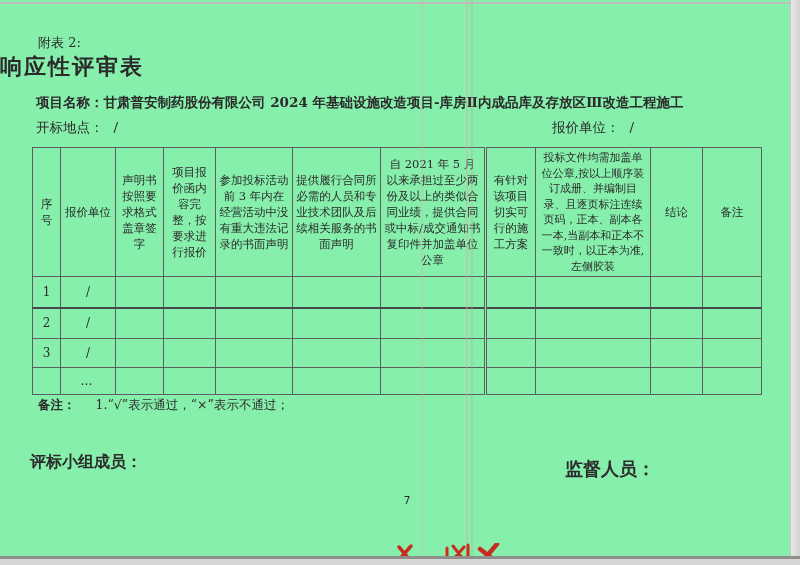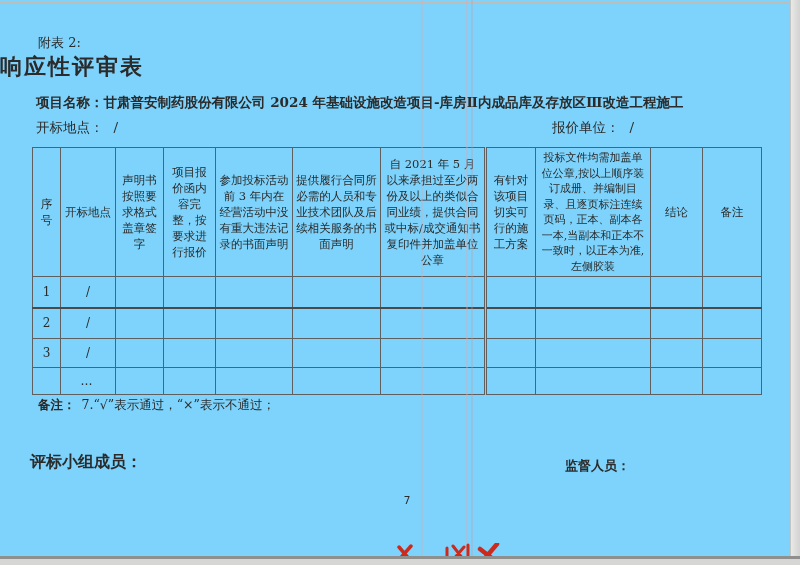--- a/index.html
+++ b/index.html
@@ -1,18 +1,18 @@
 <!DOCTYPE html>
 <html><head>
 <meta charset="utf-8">
 <style>
   html,body{margin:0;padding:0;background:#d9d9d7;}
   .sheet{
     position:relative; width:800px; height:565px; overflow:hidden;
-    background:#7dd3fc;
+    background:#86efac;
     font-family:"DejaVu Serif","Liberation Serif",serif;
     color:#2b2b2b;
   }
   
   .edge-top{position:absolute;left:0;top:2px;width:100%;height:2px;background:#bdbdbb;}
   .edge-right{position:absolute;top:0;right:0;width:9px;height:100%;
     background:linear-gradient(to right,#e9e9e7,#d2d2d0);border-left:1px solid #c4c4c2;}
   .edge-bottom{position:absolute;left:0;top:556px;width:100%;height:3px;background:#8f8f8d;}
   .edge-bottom-band{position:absolute;left:0;top:559px;width:100%;height:6px;background:#d6d6d4;}
   
@@ -42,25 +42,25 @@
   table.review td{font-size:12px;}
   tr.hdr{height:124px;}
   tr.r{height:31px;}
   tr.r3{height:29px;}
   tr.rlast{height:27px;}
   .dbl{border-left:3px double #5f5f5f !important;}
   tr.r1 td{border-bottom:2px solid #4a4a4a;}
   td.dots{font-size:14px;letter-spacing:3px;}
 
   .notes{position:absolute;left:38px;top:397px;width:730px;font-size:12.5px;line-height:15.6px;display:flex;}
-  .notes .lbl{font-weight:bold;white-space:nowrap;margin-right:6px;}
+  .notes .lbl{font-weight:bold;white-space:nowrap;margin-right:20px;}
   .notes .items div{margin:0;}
 
   .team{position:absolute;left:30px;top:452px;font-size:16px;font-weight:bold;}
-  .super{position:absolute;left:565px;top:457px;font-size:13px;font-weight:bold;}
+  .super{position:absolute;left:565px;top:457px;font-size:18px;font-weight:bold;}
   .pageno{position:absolute;left:395px;top:494px;width:24px;text-align:center;font-size:11px;
     font-family:"DejaVu Sans Mono","Liberation Mono",monospace;}
 
   .stamp{position:absolute;left:385px;top:543px;width:130px;height:13px;overflow:hidden;z-index:7;}
 </style>
 </head>
 <body>
 
 <div class="sheet">
 
@@ -95,21 +95,21 @@
         <col style="width:88px">
         <col style="width:105px">
         <col style="width:50px">
       <col style="width:115px">
         <col style="width:52px">
         <col style="width:59px">
     </colgroup>
     <tbody>
         <tr class="hdr">
       <th>序号</th>
-      <th>开标地点</th>
+      <th>报价单位</th>
       <th>声明书按照要求格式盖章签字</th>
       <th>项目报价函内容完整，按要求进行报价</th>
       <th>参加投标活动前 3 年内在经营活动中没有重大违法记录的书面声明</th>
       <th>提供履行合同所必需的人员和专业技术团队及后续相关服务的书面声明</th>
       <th>自 2021 年 5 月以来承担过至少两份及以上的类似合同业绩，提供合同或中标/成交通知书复印件并加盖单位公章</th>
       <th class="dbl">有针对该项目切实可行的施工方案</th>
       <th class="hdr-sm">投标文件均需加盖单位公章,按以上顺序装订成册、并编制目录、且逐页标注连续页码，正本、副本各一本,当副本和正本不一致时，以正本为准,左侧胶装</th>
       <th>结论</th>
       <th>备注</th>
     </tr>
@@ -164,21 +164,21 @@
       <td></td>
           <td></td>
       <td></td>
     </tr>
   </tbody>
     </table>
 
   <div class="notes">
     <span class="lbl">备注：</span>
     <span class="items">
-      <div>7.“√”表示通过，“×”表示不通过；</div>
+      <div>1.“√”表示通过，“×”表示不通过；</div>
     </span>
   </div>
 
   <div class="team">评标小组成员：</div>
   <div class="super">监督人员：</div>
   <div class="pageno">7</div>
 
   <div class="stamp">
     <svg width="130" height="40" viewBox="0 0 130 40" xmlns="http://www.w3.org/2000/svg">
       <g stroke="#cb2a1d" fill="none" stroke-linecap="round">

